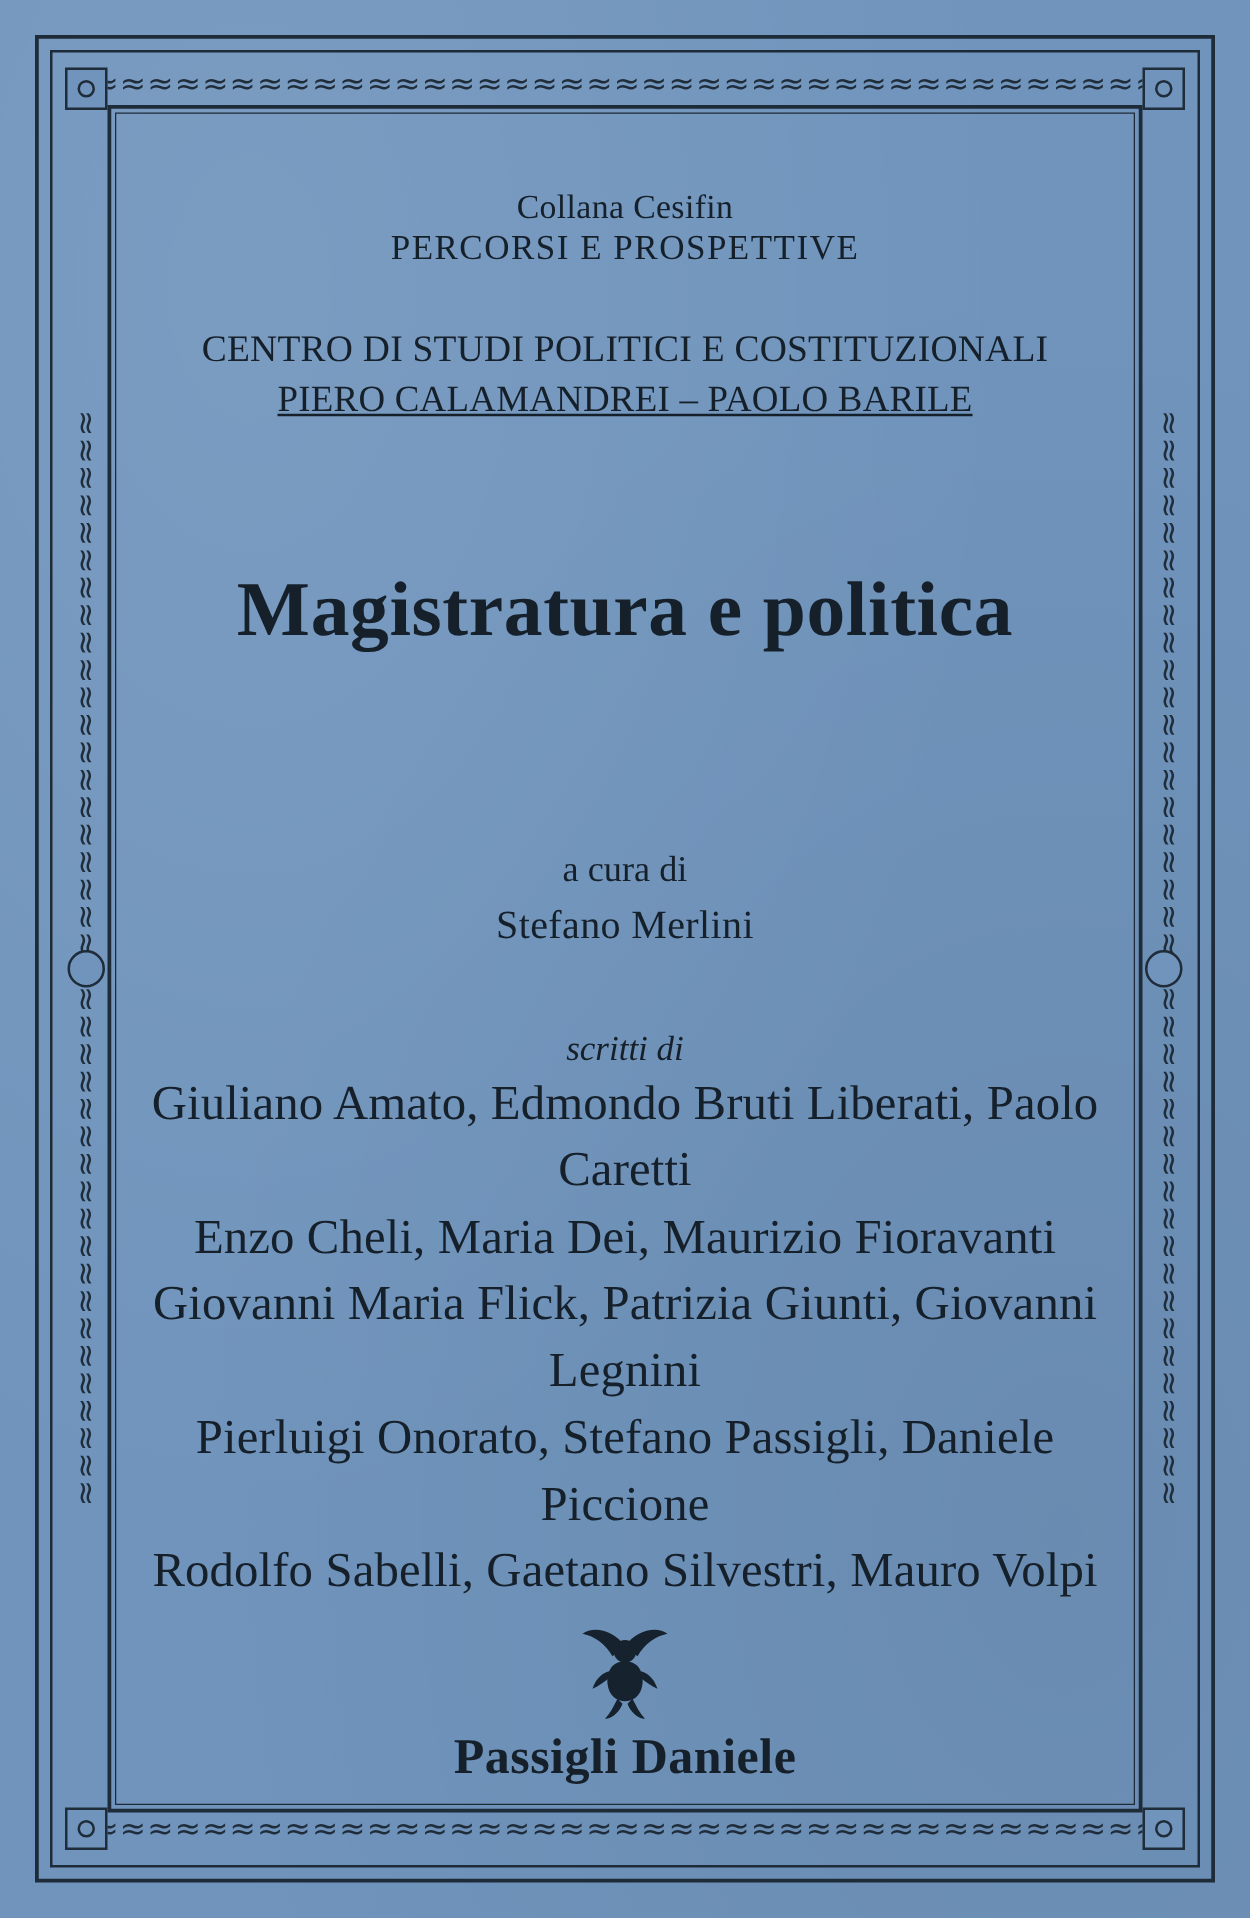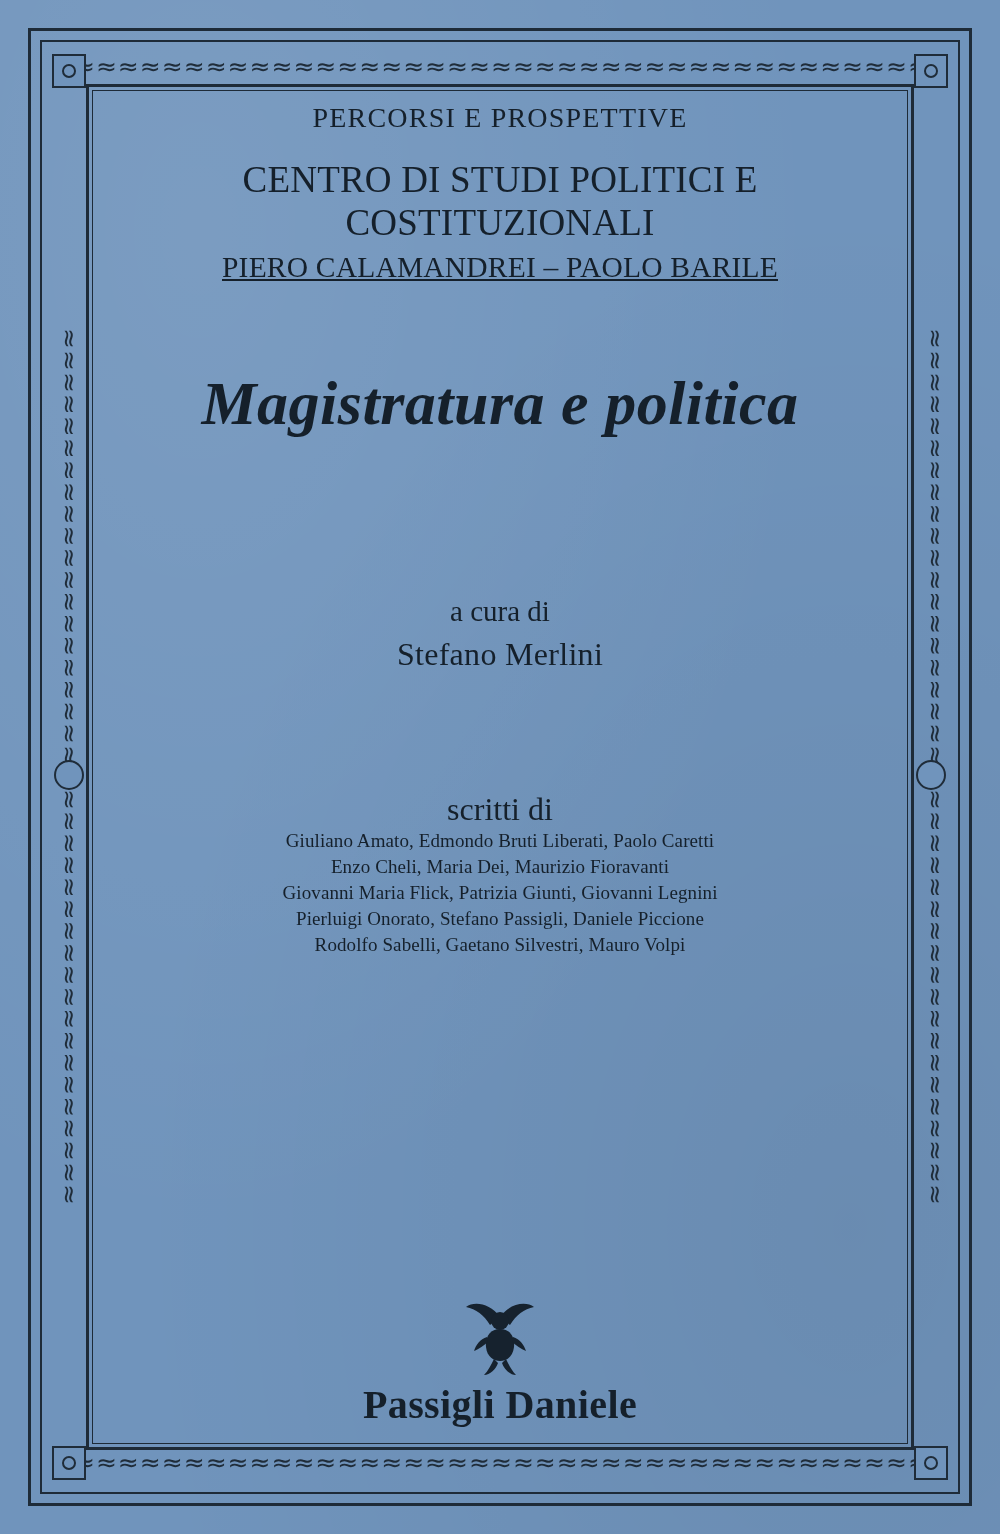--- a/index.html
+++ b/index.html
@@ -142,55 +142,55 @@
     font-size: 27px;
     letter-spacing: 0.3px;
   }
   .series-line2 {
     margin-top: 2px;
     font-size: 28px;
     letter-spacing: 1.2px;
   }
 
   .centre-line1 {
-    margin-top: 24px;
-    font-size: 37px;
+    margin-top: 48px;
+    font-size: 30px;
     letter-spacing: 0.2px;
   }
   .centre-line2 {
     margin-top: 7px;
     font-size: 29.5px;
     letter-spacing: 0.2px;
     text-decoration: underline;
   }
 
   .book-title {
-    margin-top: 84px;
+    margin-top: 116px;
     font-size: 62px;
-    font-style: italic;
     font-weight: bold;
     letter-spacing: 0.5px;
   }
 
   .editor-label {
     margin-top: 156px;
     font-size: 29px;
   }
   .editor-name {
     margin-top: 8px;
     font-size: 32px;
     letter-spacing: 0.3px;
   }
 
   .contrib-label {
-    margin-top: 118px;
-    font-size: 32px;
+    margin-top: 66px;
+    font-size: 28px;
+    font-style: italic;
   }
   .contrib-line {
-    font-size: 19px;
+    font-size: 39px;
     line-height: 1.37;
     letter-spacing: 0.1px;
   }
 
   .publisher-wrap {
     position: absolute;
     left: 0;
     right: 0;
     bottom: 6px;
     text-align: center;
@@ -224,20 +224,21 @@
   <div class="corner corner-br"></div>
 
   <div class="mid-dot mid-left"></div>
   <div class="mid-dot mid-right"></div>
 
   <div class="frame-inner"></div>
   <div class="frame-inner2"></div>
 
   <div class="content">
 
+    <div class="series-line1">Collana Cesifin</div>
     <div class="series-line2">PERCORSI E PROSPETTIVE</div>
 
     <div class="centre-line1">CENTRO DI STUDI POLITICI E COSTITUZIONALI</div>
     <div class="centre-line2">PIERO CALAMANDREI – PAOLO BARILE</div>
 
     <div class="book-title">Magistratura e politica</div>
 
     <div class="editor-label">a cura di</div>
     <div class="editor-name">Stefano Merlini</div>
 

